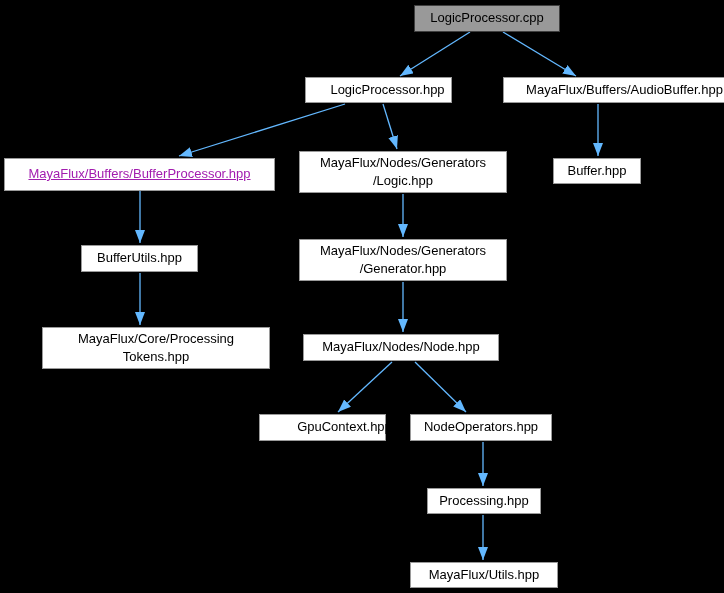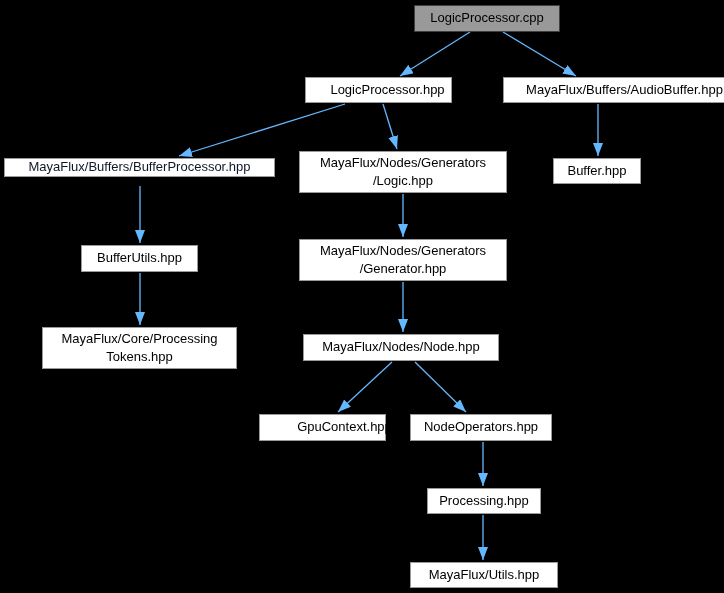--- a/index.html
+++ b/index.html
@@ -60,27 +60,27 @@
       <line x1="403" y1="194" x2="403" y2="237" stroke="#63b8ff" stroke-width="1.3" marker-end="url(#arrowhead)"></line>
       <line x1="403" y1="282" x2="403" y2="332" stroke="#63b8ff" stroke-width="1.3" marker-end="url(#arrowhead)"></line>
       <line x1="392" y1="362" x2="338" y2="412" stroke="#63b8ff" stroke-width="1.3" marker-end="url(#arrowhead)"></line>
       <line x1="415" y1="362" x2="466" y2="412" stroke="#63b8ff" stroke-width="1.3" marker-end="url(#arrowhead)"></line>
       <line x1="483" y1="442" x2="483" y2="486" stroke="#63b8ff" stroke-width="1.3" marker-end="url(#arrowhead)"></line>
       <line x1="483" y1="515" x2="483" y2="560" stroke="#63b8ff" stroke-width="1.3" marker-end="url(#arrowhead)"></line>
     </svg>
 <div class="node root" style="left: 414px; top: 5px; width: 146px; height: 27px; background: rgb(153, 153, 153); border: 1px solid rgb(63, 63, 63); color: rgb(0, 0, 0);">LogicProcessor.cpp</div>
     <div class="node" style="left: 305px; top: 77px; width: 147px; height: 26px; background: rgb(255, 255, 255); border: 1px solid rgb(154, 154, 154); color: rgb(0, 0, 0); padding-left: 18px;">LogicProcessor.hpp</div>
     <div class="node" style="left: 475px; top: 77px; width: 243px; height: 26px; background: rgb(255, 255, 255); border: 1px solid rgb(154, 154, 154); color: rgb(0, 0, 0); margin-left: 28px;">MayaFlux/Buffers/AudioBuffer.hpp</div>
-    <div class="node" style="left: 4px; top: 158px; width: 271px; height: 19px; background: rgb(255, 255, 255); border: 1px solid rgb(154, 154, 154); color: #0f172a;">MayaFlux/Buffers/BufferProcessor.hpp</div>
+    <div class="node" style="left: 4px; top: 158px; width: 271px; height: 33px; background: rgb(255, 255, 255); border: 1px solid rgb(154, 154, 154); color: #a21caf; text-decoration: underline;">MayaFlux/Buffers/BufferProcessor.hpp</div>
     <div class="node" style="left: 299px; top: 151px; width: 208px; height: 42px; background: rgb(255, 255, 255); border: 1px solid rgb(154, 154, 154); color: rgb(0, 0, 0);">MayaFlux/Nodes/Generators
 /Logic.hpp</div>
     <div class="node" style="left: 553px; top: 158px; width: 88px; height: 26px; background: rgb(255, 255, 255); border: 1px solid rgb(154, 154, 154); color: rgb(0, 0, 0);">Buffer.hpp</div>
     <div class="node" style="left: 81px; top: 245px; width: 117px; height: 27px; background: rgb(255, 255, 255); border: 1px solid rgb(154, 154, 154); color: rgb(0, 0, 0); text-align: center;">BufferUtils.hpp</div>
     <div class="node" style="left: 299px; top: 239px; width: 208px; height: 42px; background: rgb(255, 255, 255); border: 1px solid rgb(154, 154, 154); color: rgb(0, 0, 0);">MayaFlux/Nodes/Generators
 /Generator.hpp</div>
-    <div class="node" style="left: 42px; top: 327px; width: 195px; height: 42px; background: rgb(255, 255, 255); border: 1px solid rgb(154, 154, 154); color: rgb(0, 0, 0);">MayaFlux/Core/Processing
+    <div class="node" style="left: 42px; top: 327px; width: 228px; height: 42px; background: rgb(255, 255, 255); border: 1px solid rgb(154, 154, 154); color: rgb(0, 0, 0);">MayaFlux/Core/Processing
 Tokens.hpp</div>
     <div class="node" style="left: 303px; top: 334px; width: 196px; height: 27px; background: rgb(255, 255, 255); border: 1px solid rgb(154, 154, 154); color: rgb(0, 0, 0); text-align: center;">MayaFlux/Nodes/Node.hpp</div>
     <div class="node" style="left: 259px; top: 414px; width: 127px; height: 27px; background: rgb(255, 255, 255); border: 1px solid rgb(154, 154, 154); color: rgb(0, 0, 0); padding-left: 44px;">GpuContext.hpp</div>
     <div class="node" style="left: 410px; top: 414px; width: 142px; height: 27px; background: rgb(255, 255, 255); border: 1px solid rgb(154, 154, 154); color: rgb(0, 0, 0);">NodeOperators.hpp</div>
     <div class="node" style="left: 427px; top: 488px; width: 114px; height: 26px; background: rgb(255, 255, 255); border: 1px solid rgb(154, 154, 154); color: rgb(0, 0, 0);">Processing.hpp</div>
     <div class="node" style="left: 410px; top: 562px; width: 148px; height: 26px; background: rgb(255, 255, 255); border: 1px solid rgb(154, 154, 154); color: rgb(0, 0, 0);">MayaFlux/Utils.hpp</div>
   </div>
 
 </body></html>

